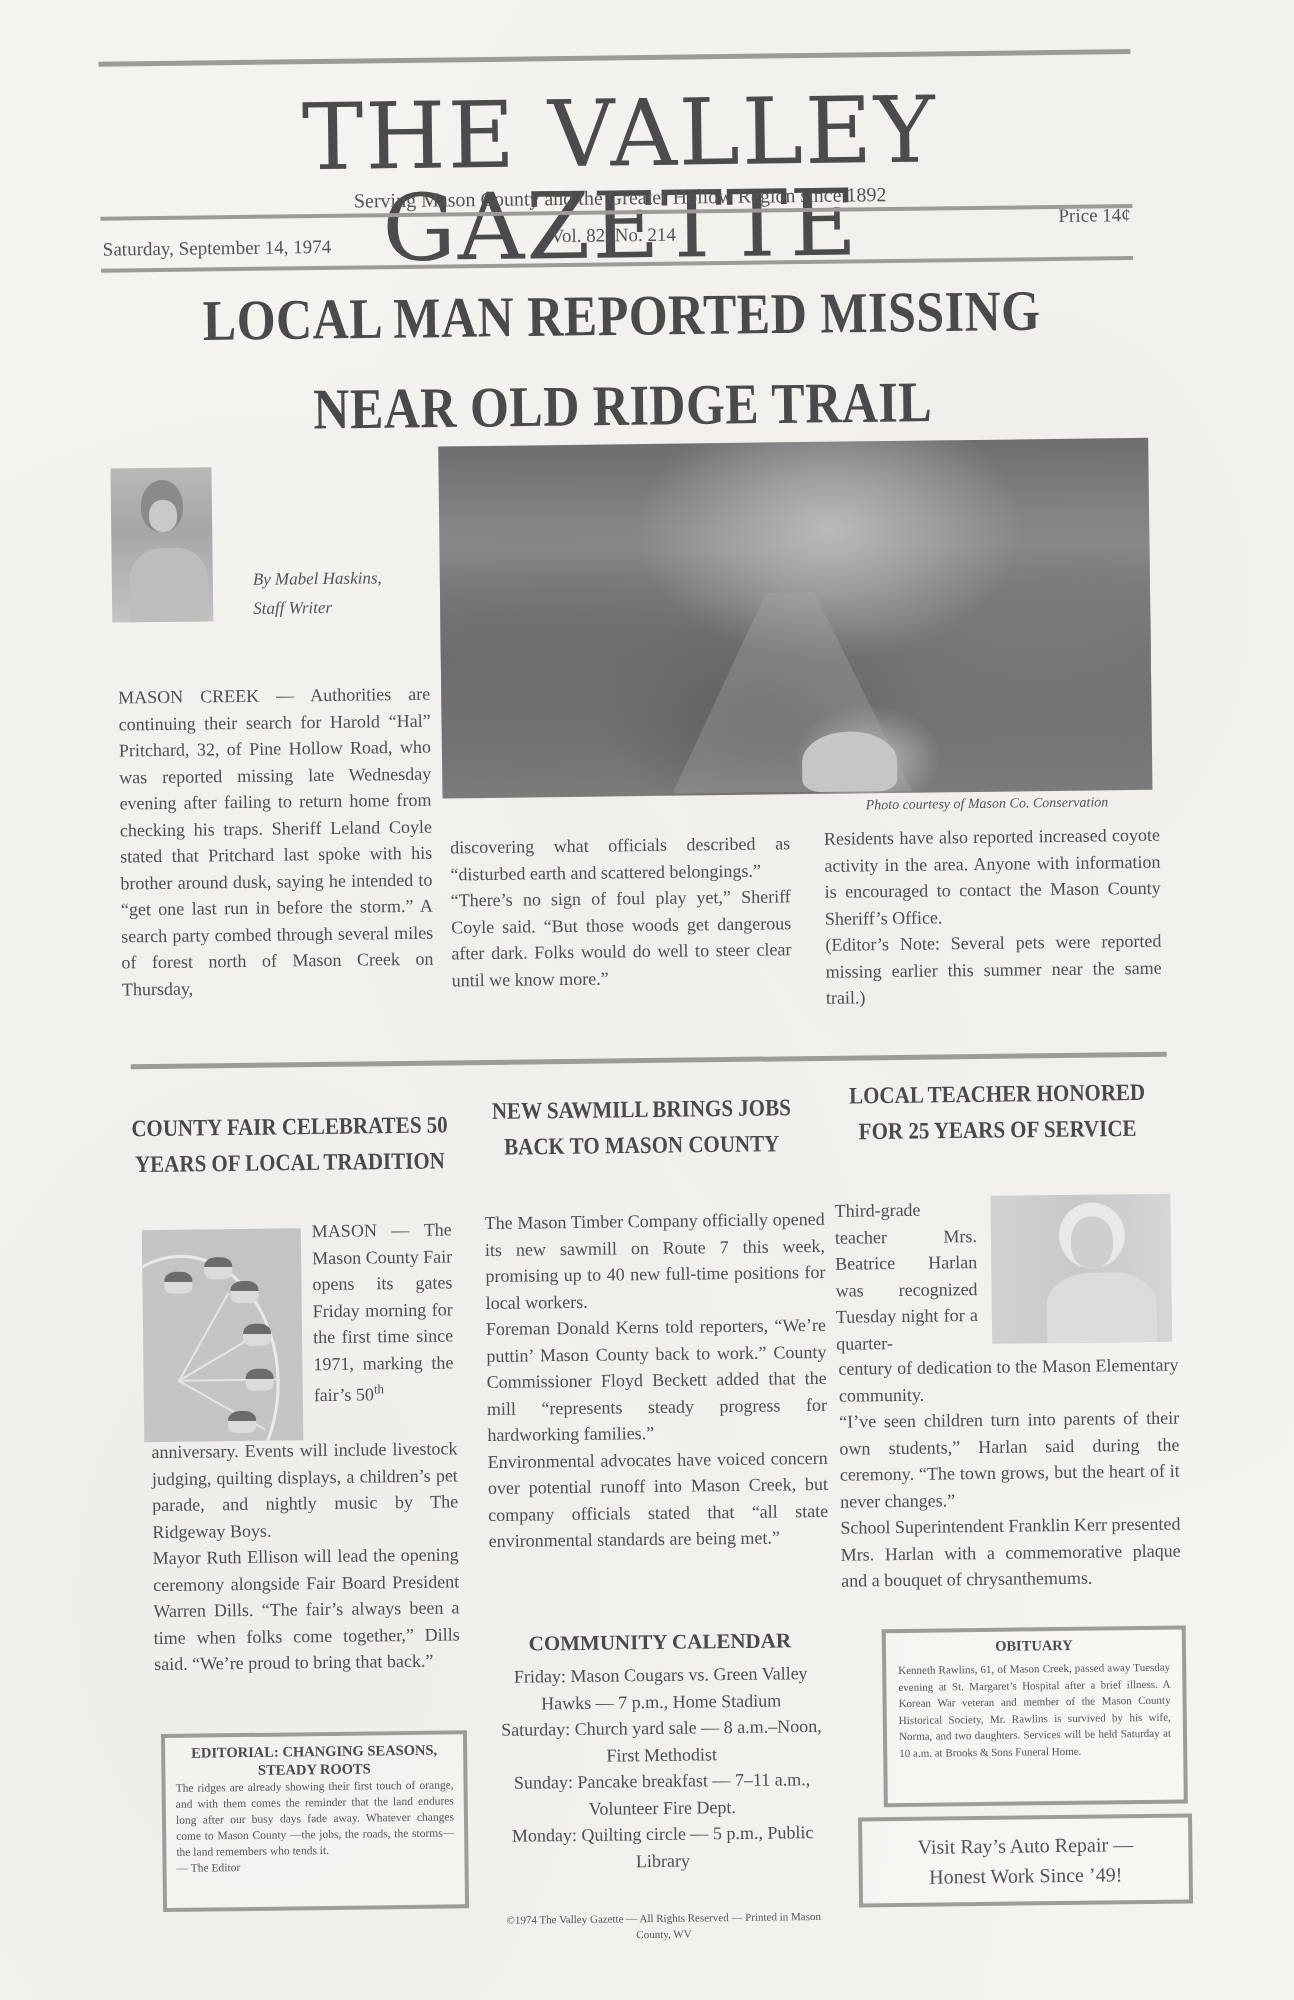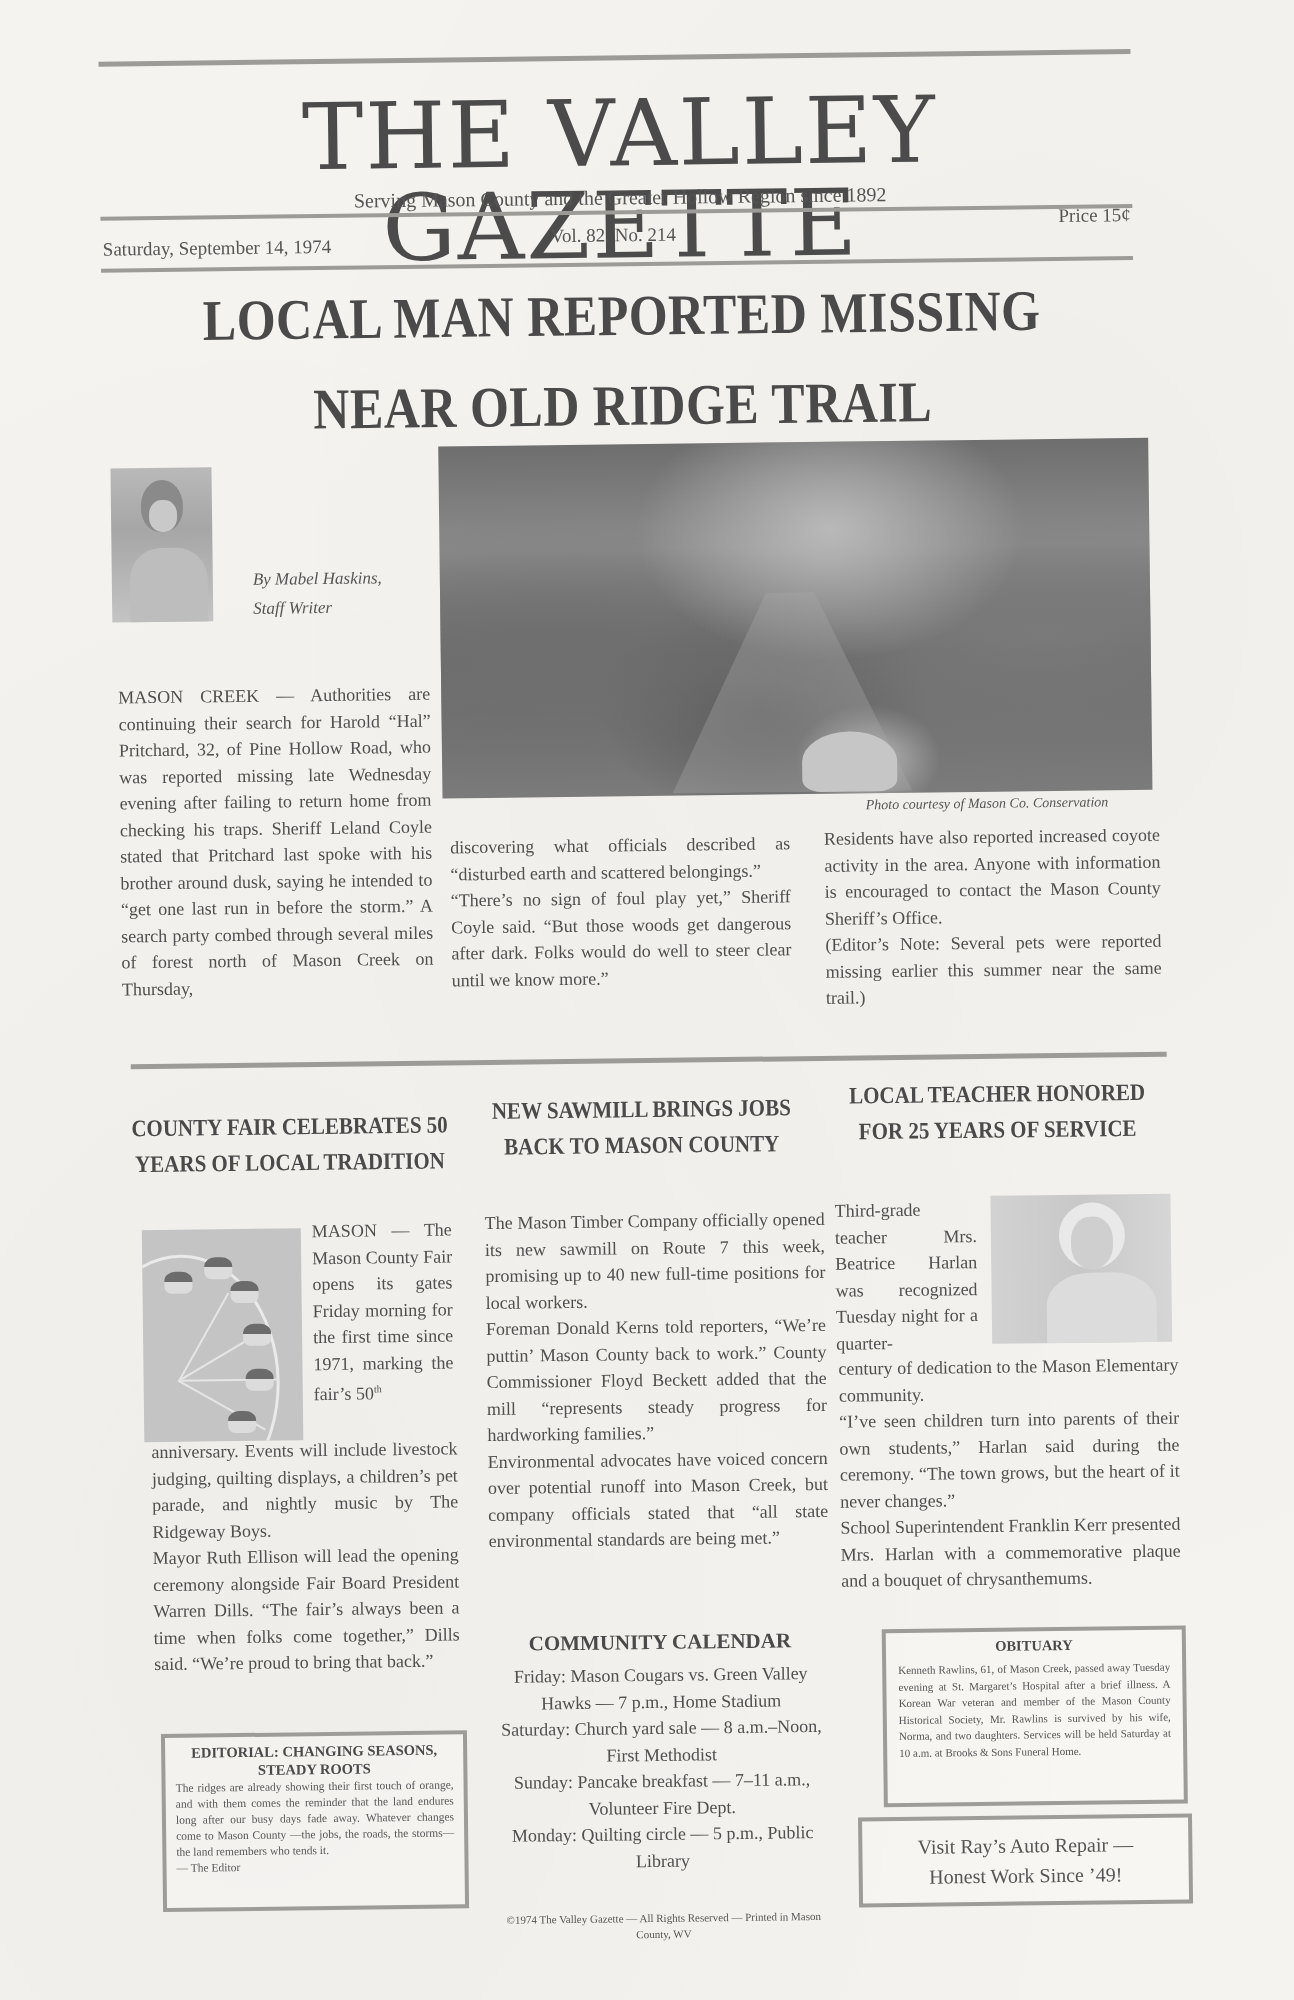--- a/index.html
+++ b/index.html
@@ -98,36 +98,36 @@
   .editorial { left: 152px; top: 1728px; width: 306px; height: 178px; padding: 6px 10px; box-sizing: border-box; }
   .editorial .title { text-align: center; font-weight: bold; font-size: 14.5px; line-height: 18px; color: #4a4a4a; }
   .editorial .text { font-size: 11.5px; line-height: 16px; text-align: justify; color: #555; }
   .calendar-title { left: 482px; top: 1630px; width: 340px; text-align: center; font-weight: bold; font-size: 21px; color: #4a4a4a; }
   .calendar { left: 480px; top: 1662px; width: 345px; text-align: center; font-size: 18px; line-height: 26.5px; color: #4f4f4f; }
   .footer-copy { left: 480px; top: 1910px; width: 345px; text-align: center; font-size: 11px; line-height: 16px; color: #555; }
   .obituary { left: 874px; top: 1632px; width: 304px; height: 178px; padding: 6px 12px; box-sizing: border-box; }
   .obituary .title { text-align: center; font-weight: bold; font-size: 14.5px; color: #4a4a4a; margin-bottom: 6px; }
   .obituary .text { font-size: 11px; line-height: 16.5px; text-align: justify; color: #555; }
   .ad { left: 848px; top: 1820px; width: 334px; height: 90px; display:flex; align-items:center; justify-content:center; text-align:center; font-size: 20px; line-height: 30px; color: #555; box-sizing: border-box; }
-  sup { font-size: 10px; }
+  sup { font-size: 13px; }
 </style>
 </head>
 <body>
 
 <div class="paper"></div>
 
 <div class="page">
 
   <div class="rule" style="left:110px; top:55px; width:1032px;"></div>
   <div class="abs masthead">THE VALLEY GAZETTE</div>
   <div class="abs tagline">Serving Mason County and the Greater Hollow Region since 1892</div>
   <div class="rule" style="left:110px; top:210px; width:1032px; height:4px;"></div>
   <div class="abs dateline">Saturday, September 14, 1974</div>
   <div class="abs volume">Vol. 82, No. 214</div>
-  <div class="abs price">Price 15¢</div>
+  <div class="abs price">Price 14¢</div>
   <div class="rule" style="left:110px; top:262px; width:1032px; height:4px;"></div>
 
   <div class="abs headline hl1">LOCAL MAN REPORTED MISSING</div>
   <div class="abs headline hl2">NEAR OLD RIDGE TRAIL</div>
 
   <div class="photo author-photo">
     <div class="head"></div>
       <div class="face"></div>
       <div class="body"></div>
   </div>

